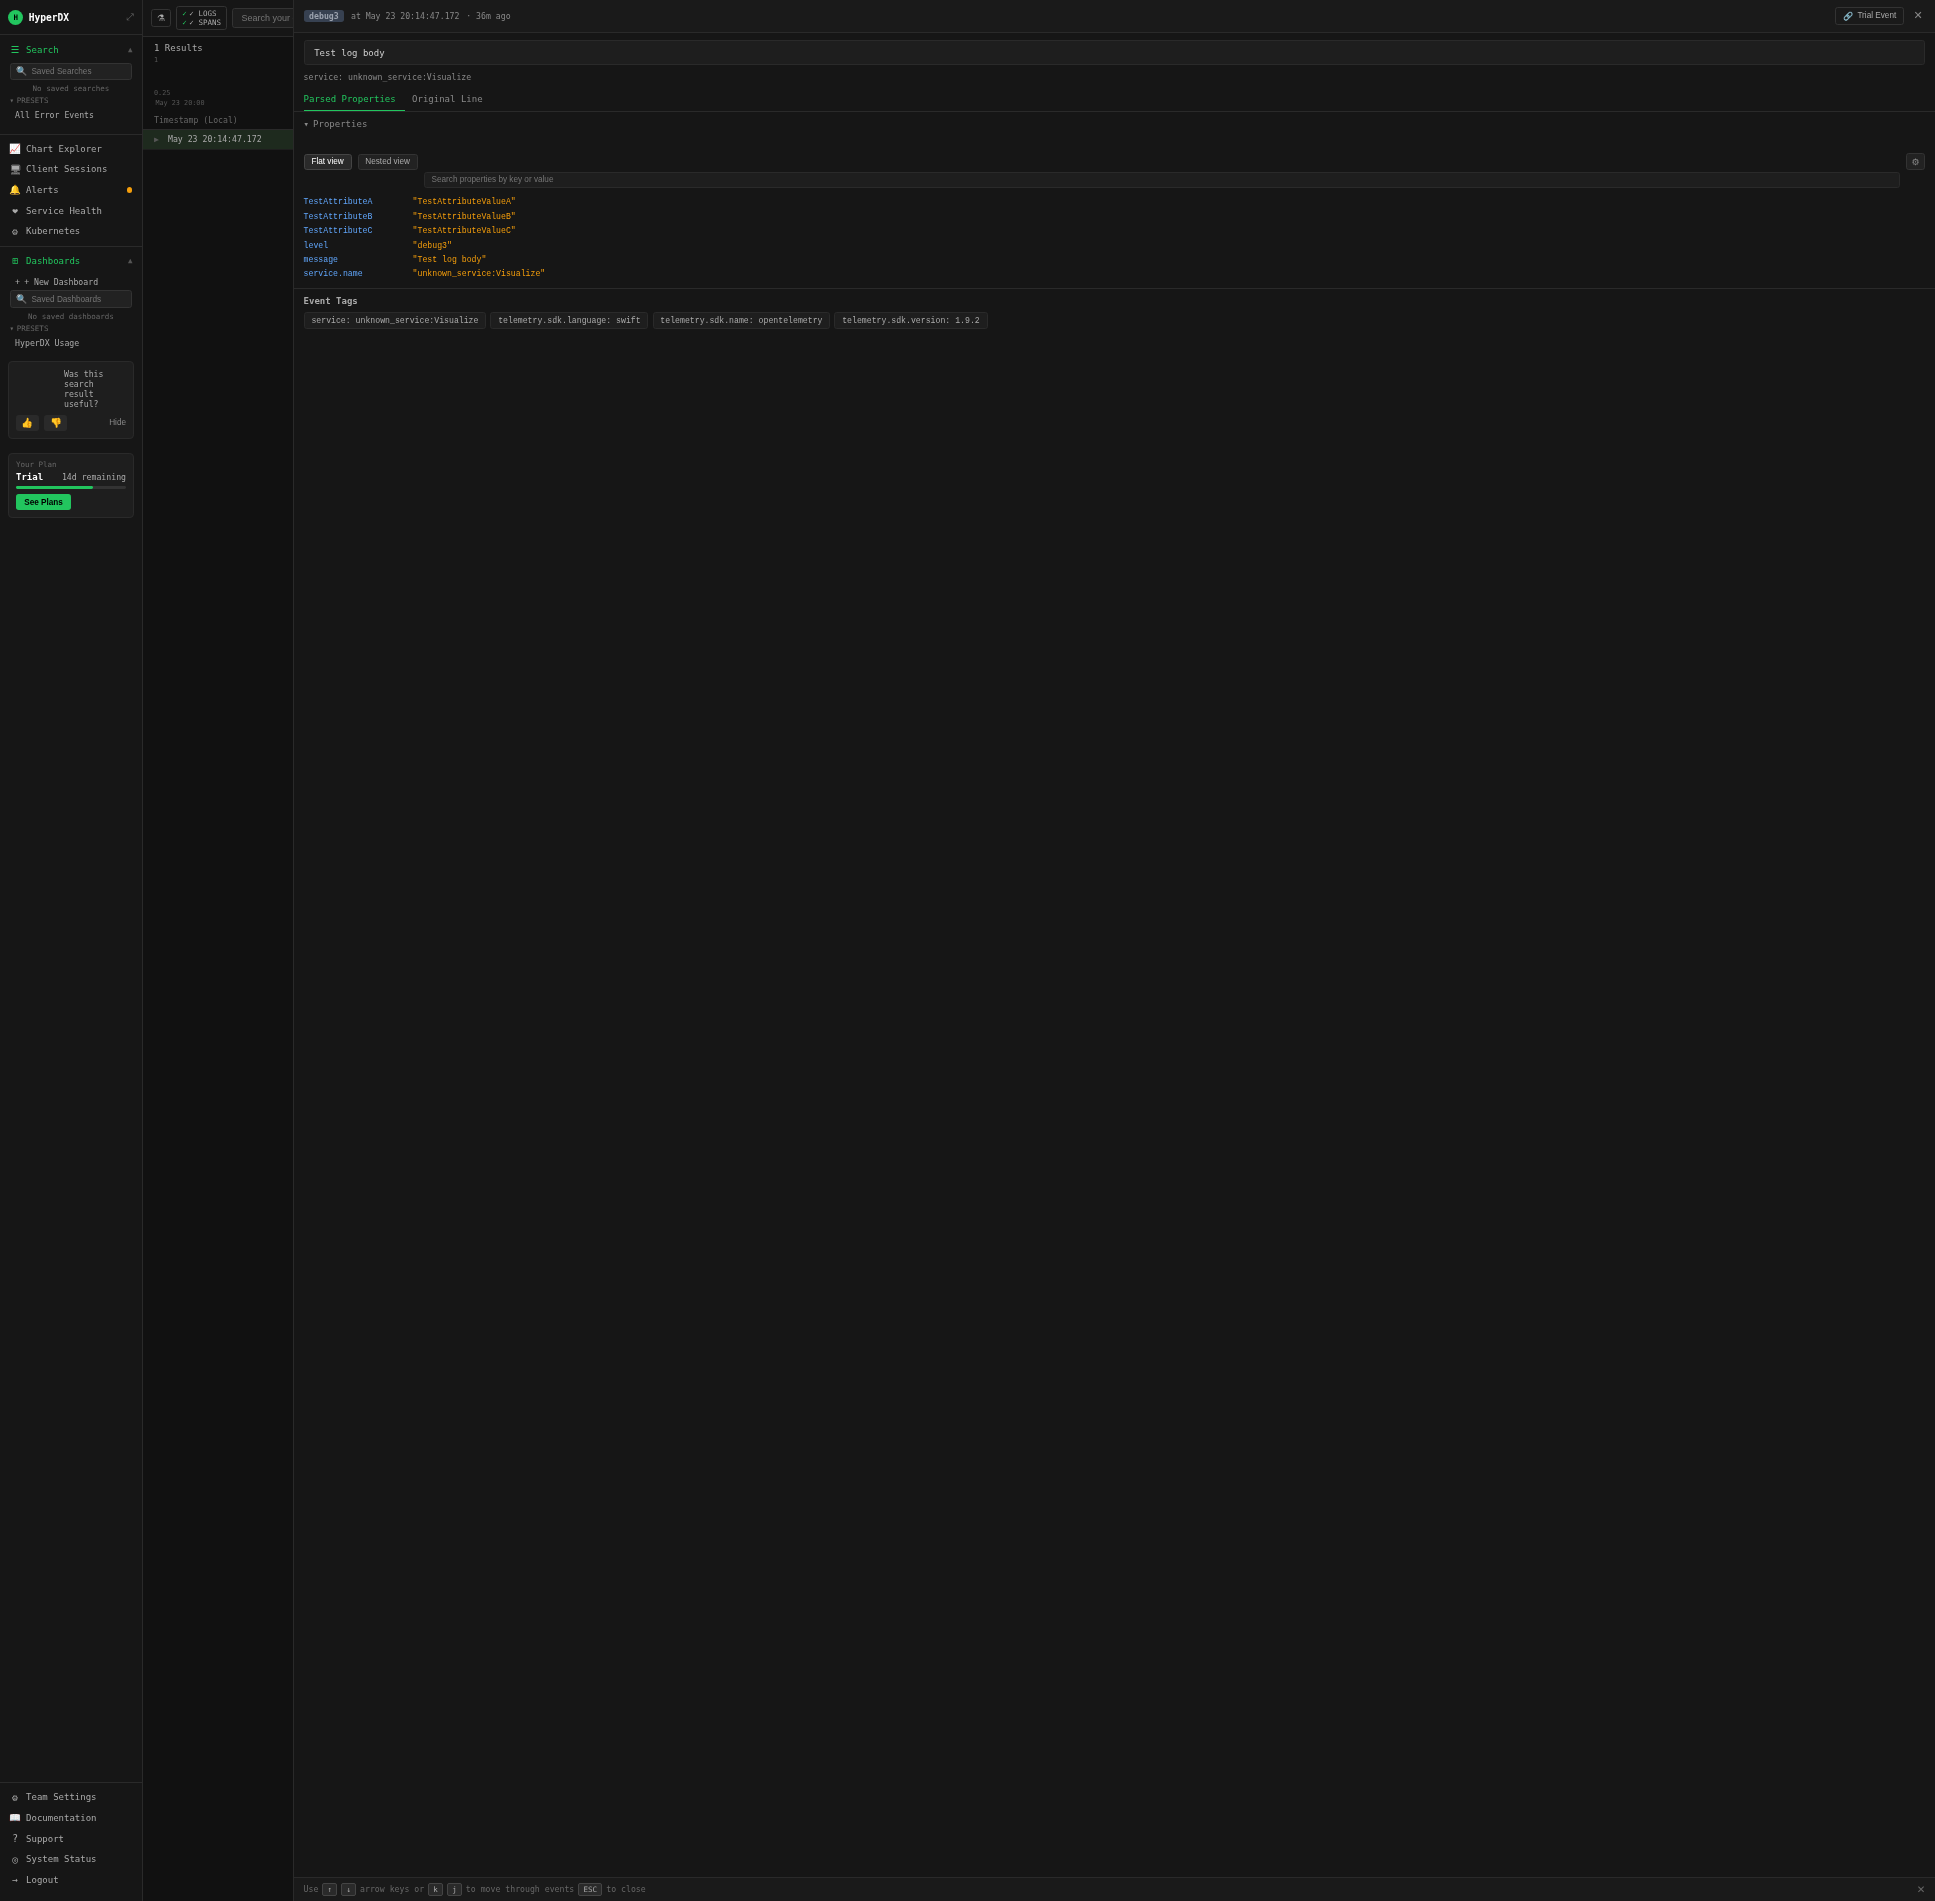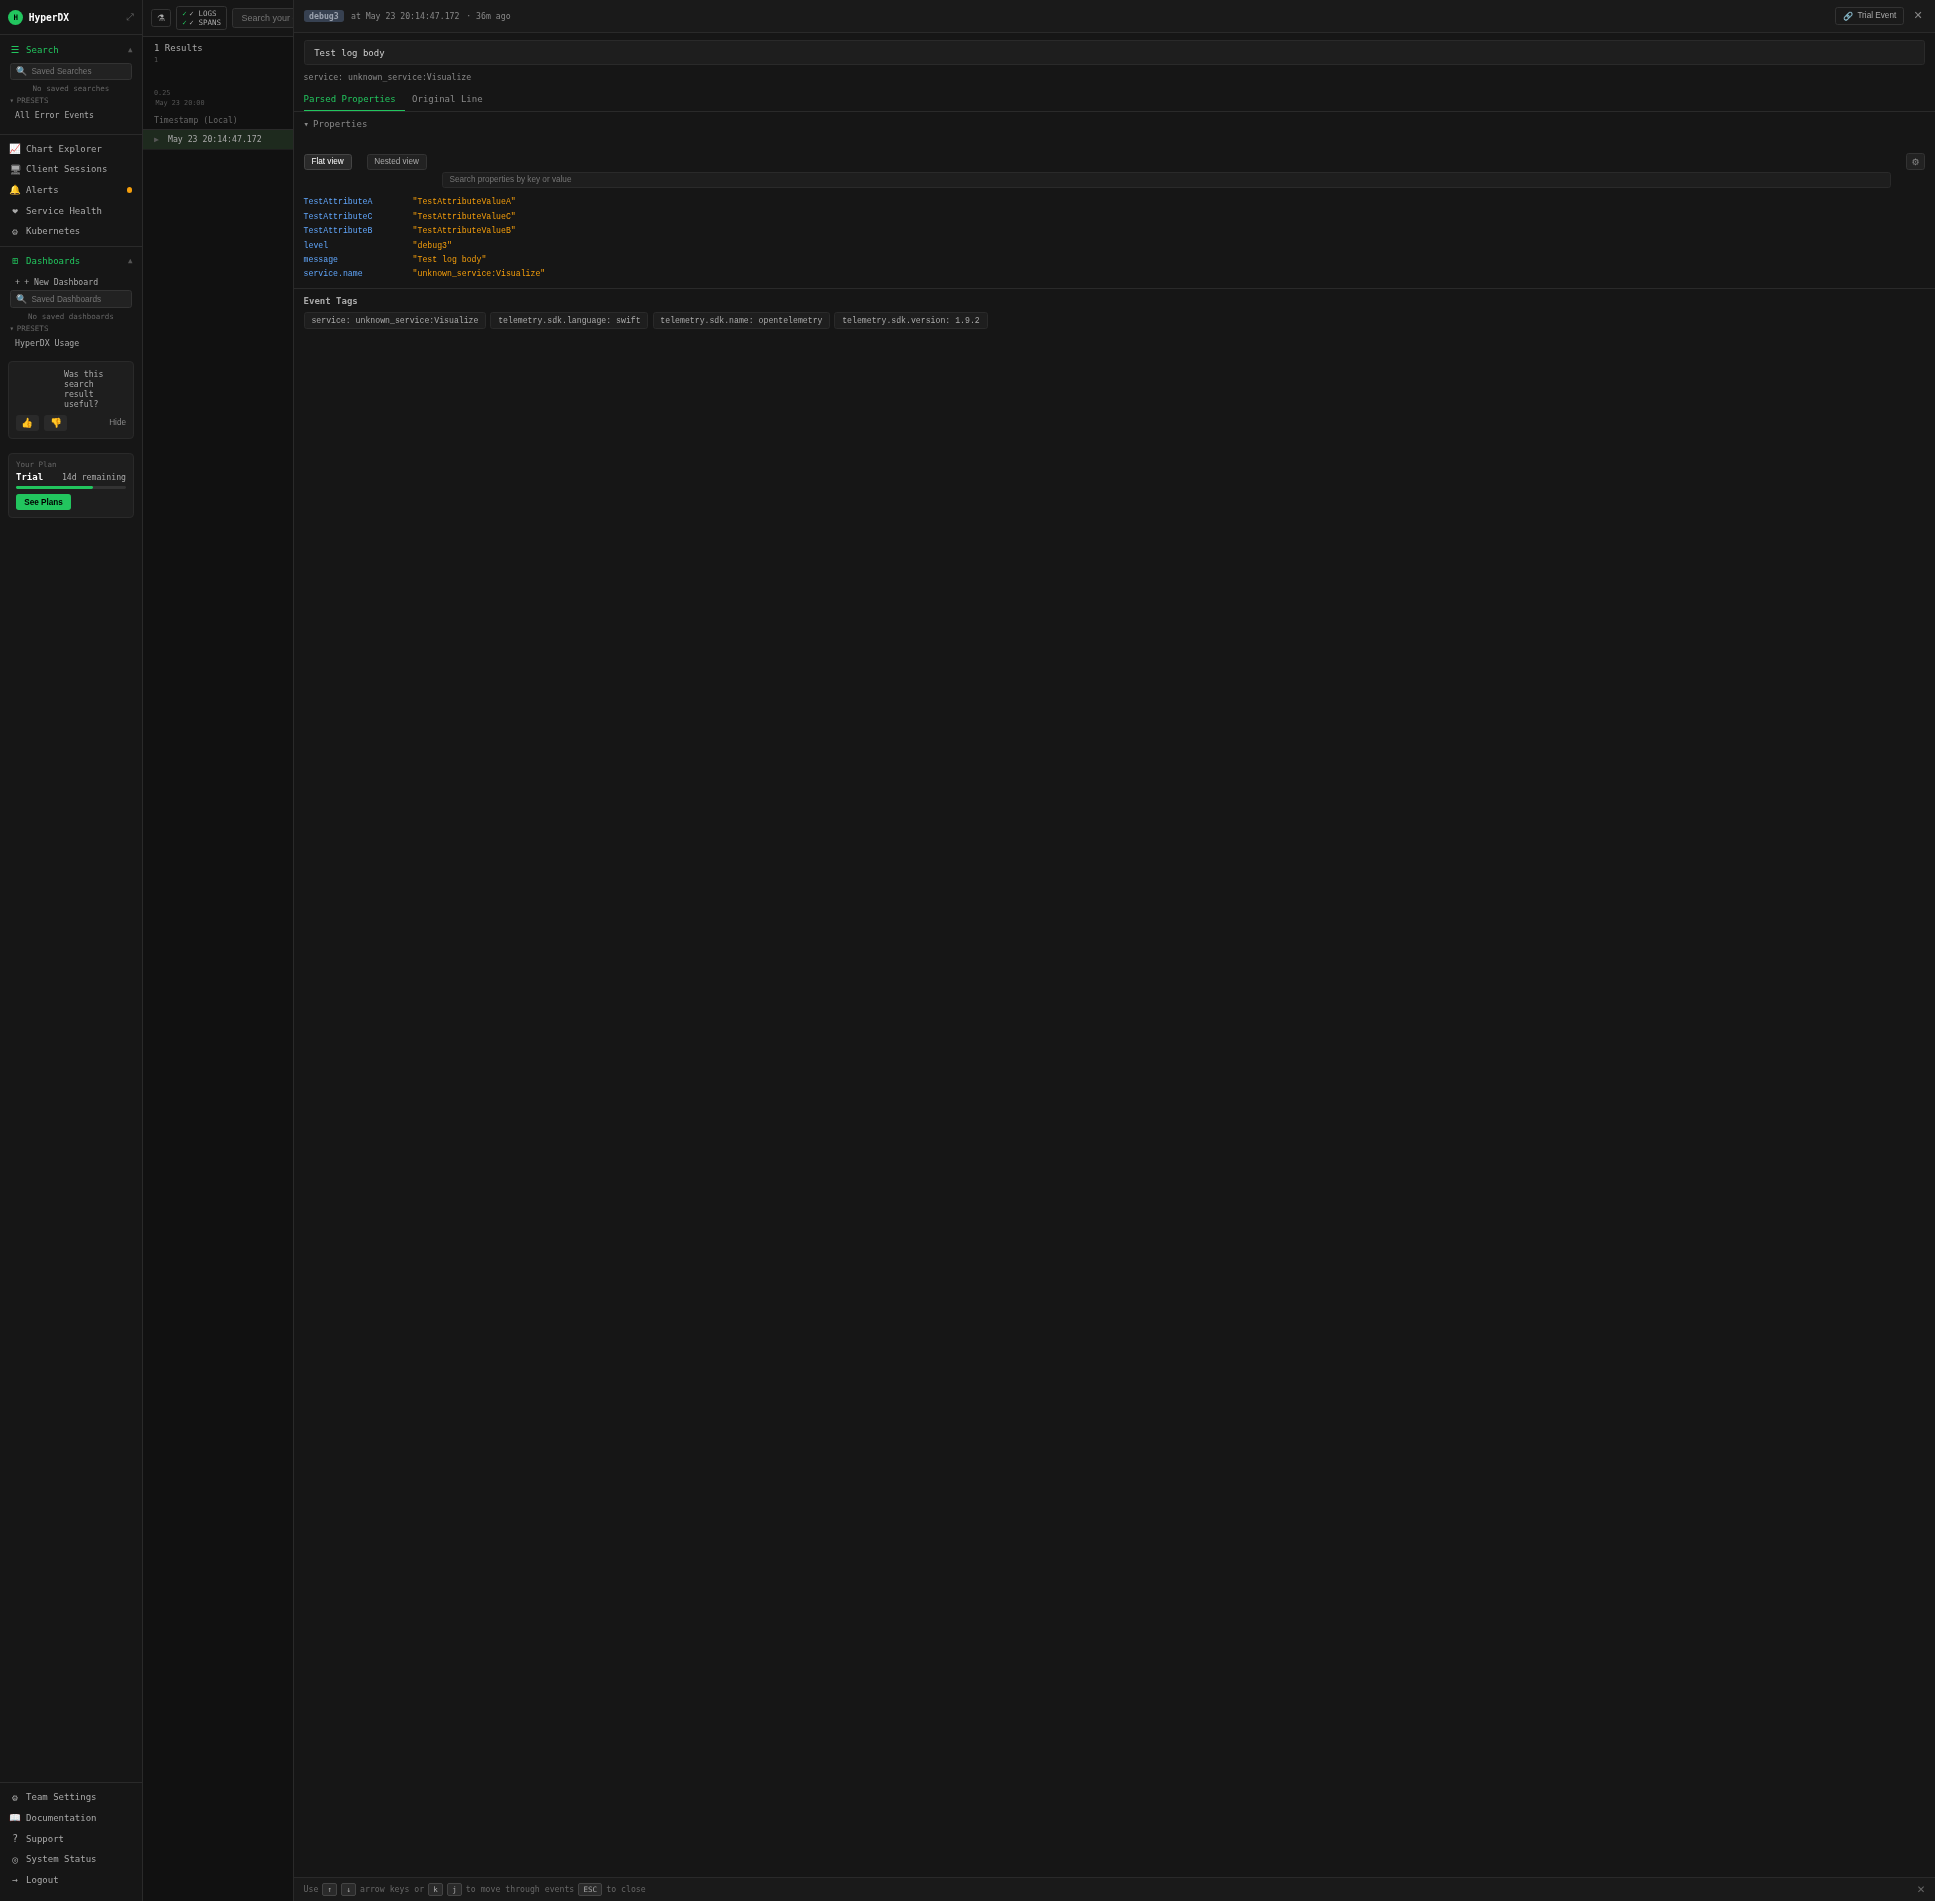--- a/index.html
+++ b/index.html
@@ -441,21 +441,21 @@
       align-items: center;
       gap: 4.1px;
       color: #888;
       font-size: 9px;
       margin-bottom: 6.8px;
       cursor: pointer;
     }
     .view-toggle {
       display: flex;
       align-items: center;
-      gap: 15px;
+      gap: 6px;
       margin-bottom: 6.8px;
     }
     .view-btn {
       background: #222;
       border: 0.7px solid #333;
       border-radius: 2.7px;
       padding: 2.7px 6.8px;
       color: #aaa;
       font-size: 8.2px;
       cursor: pointer;
@@ -780,26 +780,26 @@
           <input class="props-search" type="text" placeholder="Search properties by key or value" style="">
           <button class="settings-icon-btn">⚙</button>
         </div>
 
         <div>
           <div class="prop-row">
             <span class="prop-key">TestAttributeA</span>
             <span class="prop-val prop-val-str">"TestAttributeValueA"</span>
           </div>
           <div class="prop-row">
+            <span class="prop-key">TestAttributeB</span>
+            <span class="prop-val prop-val-str">"TestAttributeValueB"</span>
+          </div>
+          <div class="prop-row">
             <span class="prop-key">TestAttributeC</span>
             <span class="prop-val prop-val-str">"TestAttributeValueC"</span>
-          </div>
-          <div class="prop-row">
-            <span class="prop-key">TestAttributeB</span>
-            <span class="prop-val prop-val-str">"TestAttributeValueB"</span>
           </div>
           <div class="prop-row">
             <span class="prop-key">level</span>
             <span class="prop-val prop-val-str">"debug3"</span>
           </div>
           <div class="prop-row">
             <span class="prop-key">message</span>
             <span class="prop-val prop-val-str">"Test log body"</span>
           </div>
           <div class="prop-row">

